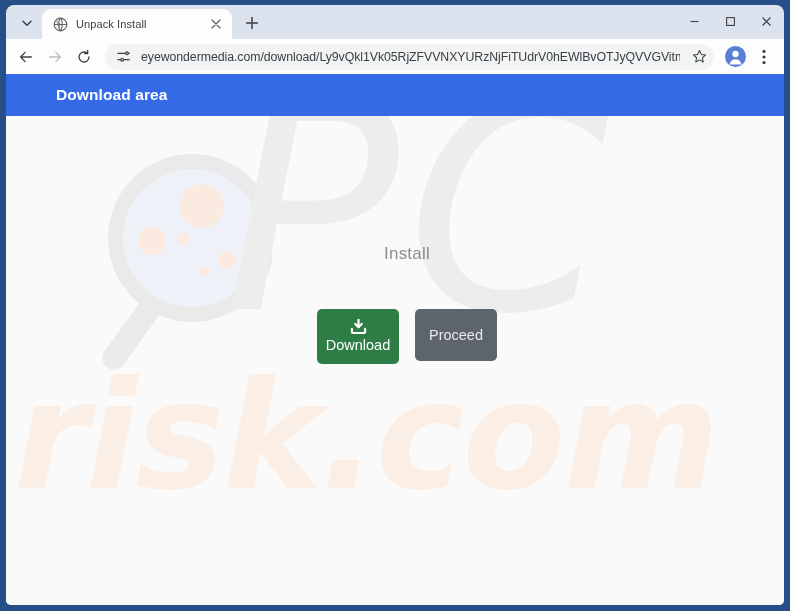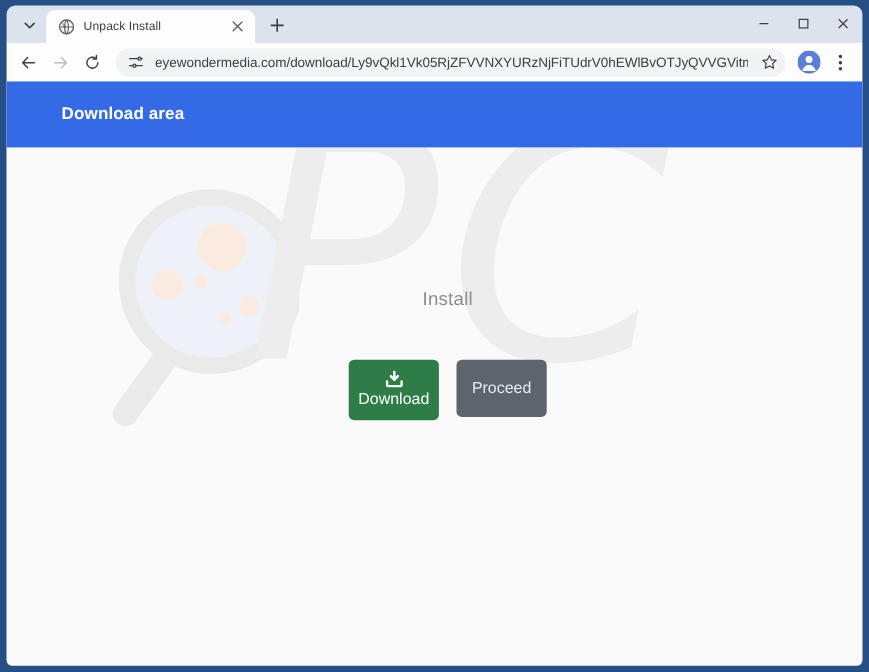--- a/index.html
+++ b/index.html
@@ -174,21 +174,21 @@
     height: 531px;
     background: #f9f9f9;
     overflow: hidden;
     border-bottom-left-radius: 5px;
     border-bottom-right-radius: 5px;
   }
 
   .site-header {
     position: relative;
     z-index: 5;
-    height: 60px;
+    height: 42px;
     background: #356ae6;
     display: flex;
     align-items: center;
     padding-left: 50px;
   }
   .site-header-title {
     color: #ffffff;
     font-size: 15.5px;
     font-weight: bold;
     letter-spacing: .1px;
@@ -427,20 +427,21 @@
           <circle cx="150" cy="80" r="22" fill="#fbeadf"></circle>
           <circle cx="100" cy="115" r="14" fill="#fbeadf"></circle>
           <circle cx="131" cy="113" r="6" fill="#fbeadf"></circle>
           <circle cx="175" cy="134" r="9" fill="#fbeadf"></circle>
           <circle cx="153" cy="145" r="5" fill="#fbeadf"></circle>
         </svg>
       </div>
 
       <div class="wm-pc">PC</div>
 
+      <div class="wm-risk">risk.com</div>
 
       <div class="install-block">
 
         <div class="install-label">Install</div>
 
         <div class="btn-row">
 
           <button class="btn-download">
             <span>
               <svg width="17" height="16" viewBox="0 0 18 17">

